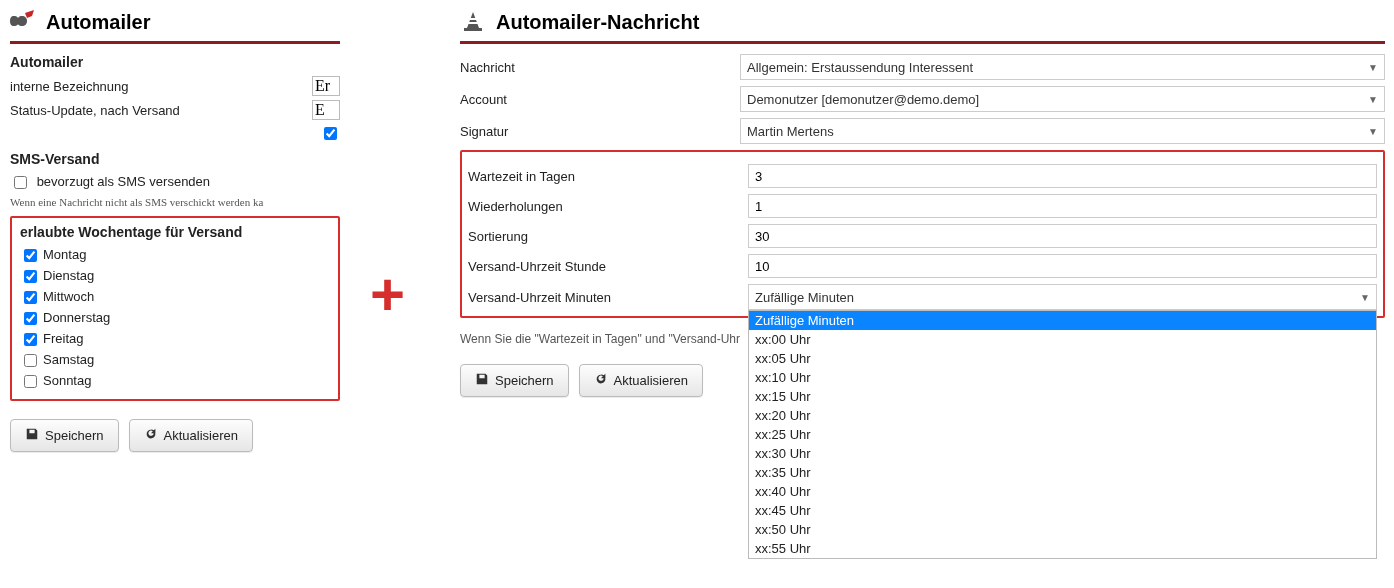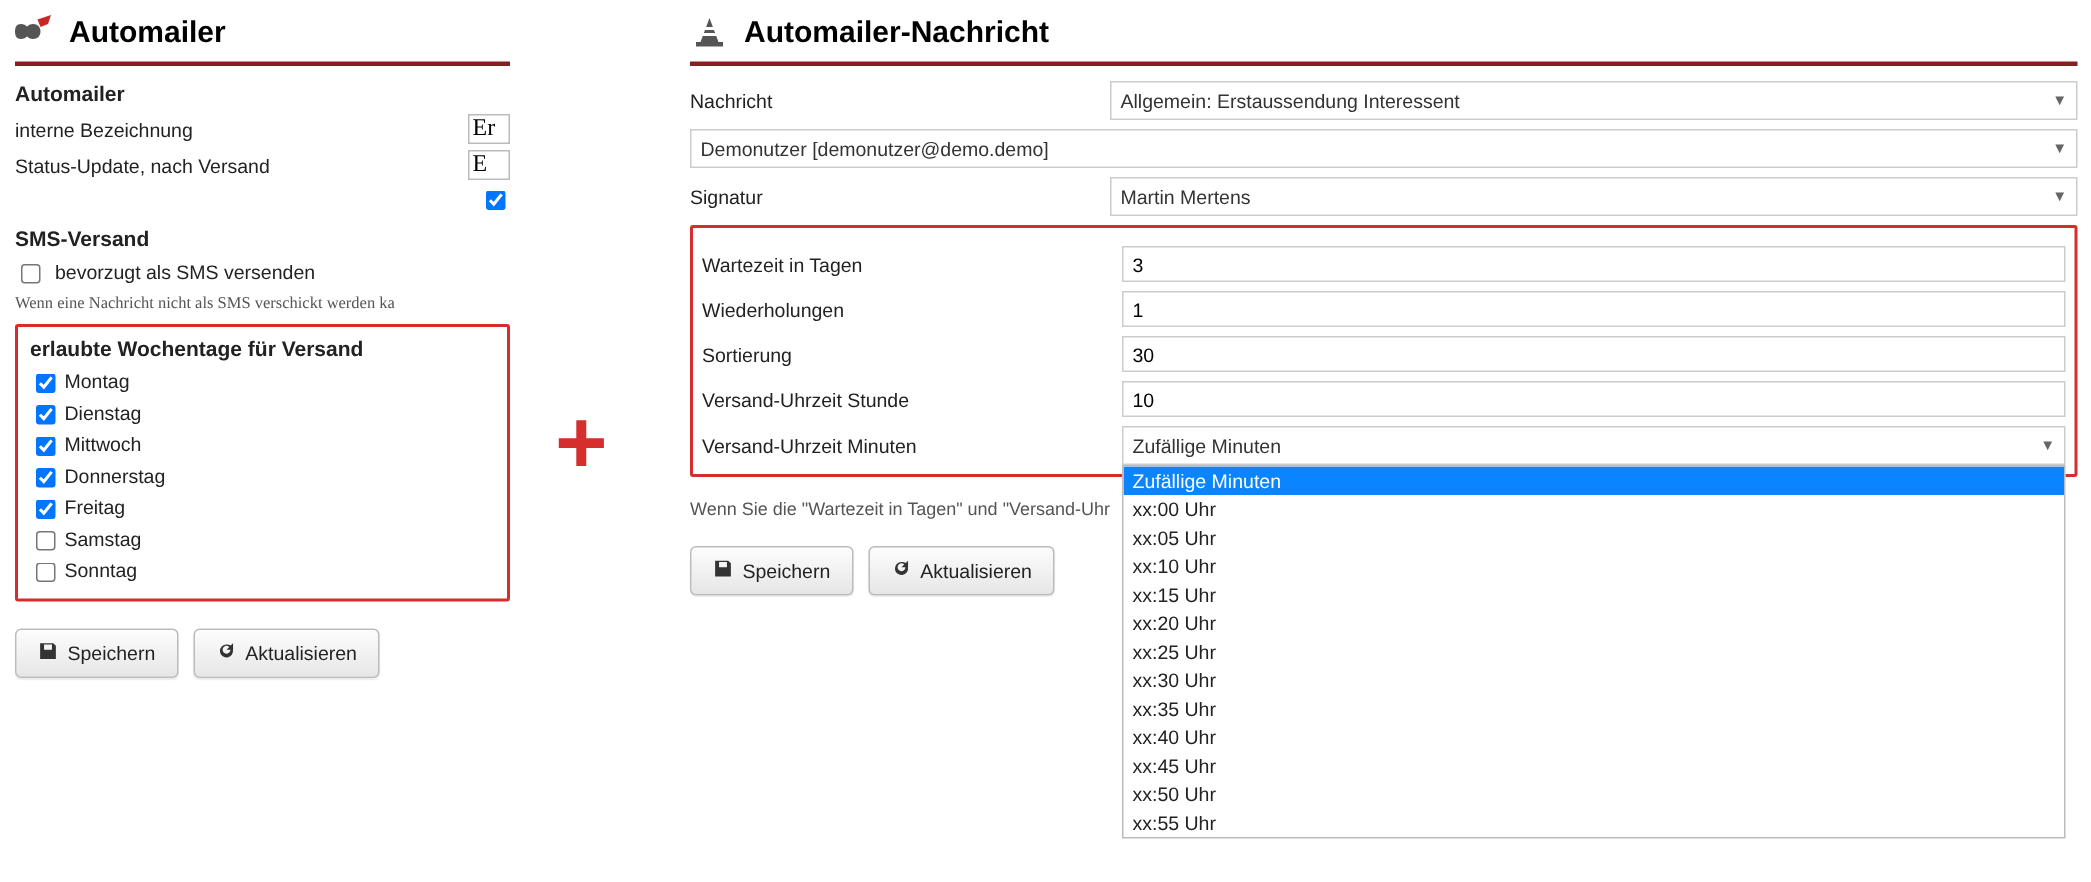--- a/index.html
+++ b/index.html
@@ -123,20 +123,21 @@
     <div class="form-row">
       <div class="lbl">Nachricht</div>
       <div class="ctl">
           <div class="sel">
             <span>Allgemein: Erstaussendung Interessent</span>
             <span class="caret">▼</span>
           </div>
         </div>
     </div>
     <div class="form-row">
+      <div class="lbl">Account</div>
       <div class="ctl">
           <div class="sel">
             <span>Demonutzer [demonutzer@demo.demo]</span>
             <span class="caret">▼</span>
           </div>
         </div>
     </div>
     <div class="form-row">
       <div class="lbl">Signatur</div>
       <div class="ctl">

